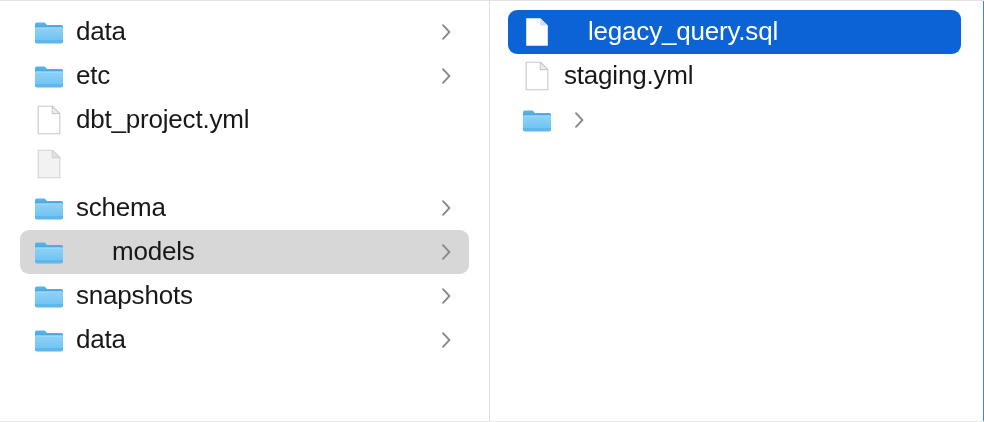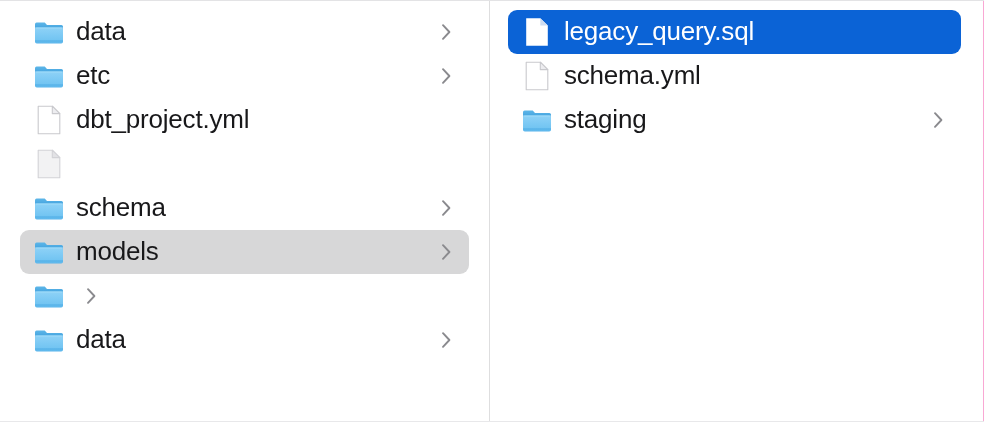--- a/index.html
+++ b/index.html
@@ -14,21 +14,21 @@
     overflow: hidden;
   }
 
   .browser {
     position: relative;
     width: 984px;
     height: 422px;
     box-sizing: border-box;
     border-top: 1px solid #e3e3e5;
     border-bottom: 1px solid #e8e8ea;
-    background: #f9a8d4;
+    background: #3b82f6;
     display: flex;
     flex-direction: row;
   }
 
   
   .column {
     position: relative;
     box-sizing: border-box;
     height: 100%;
     padding-top: 9px;
@@ -59,23 +59,25 @@
     display: flex;
     align-items: center;
     height: 44px;
     border-radius: 9px;
     padding: 0 10px 0 12px;
     box-sizing: border-box;
     user-select: none;
   }
   .row.gray {
     background: #d7d7d8;
+    gap: 36px;
   }
   .row.blue {
     background: #0b63d6;
+    gap: 24px;
   }
 
   .icon-wrap {
     width: 34px;
     height: 34px;
     flex: 0 0 34px;
     position: relative;
     margin-right: 10px;
     display: flex;
     align-items: center;
@@ -255,20 +257,21 @@
                   <stop offset="0.80" stop-color="#71c4f2"></stop>
                   <stop offset="1" stop-color="#57b3ea"></stop>
                 </linearGradient>
               </defs>
               <path d="M1 4.2a1.6 1.6 0 0 1 1.6-1.6h8.1l2.3 2.4h14.4a1.6 1.6 0 0 1 1.6 1.6v3.2H1z" fill="url(#fbBack)"></path>
               <rect x="1" y="7.4" width="28" height="16.2" rx="1.8" fill="url(#fbFront)"></rect>
               <rect x="1" y="7.4" width="28" height="1.1" fill="#a9e0fb" opacity="0.75"></rect>
               <rect x="1" y="20.2" width="28" height="1.5" fill="#4aa9e3" opacity="0.55"></rect>
             </svg>
           </span>
+          <span class="label">snapshots</span>
           <span class="chevron">
             <svg width="11" height="18" viewBox="0 0 11 18" aria-hidden="true">
               <path d="M2 2.2 8.4 9 2 15.8" fill="none" stroke="#8a8a8e" stroke-width="1.9" stroke-linecap="round" stroke-linejoin="round"></path>
             </svg>
           </span>
         </div>
         <div class="row">
           <span class="icon-wrap">
             <svg width="30" height="25" viewBox="0 0 30 25" aria-hidden="true">
               <defs>
@@ -309,21 +312,21 @@
           <span class="label">legacy_query.sql</span>
           <span class="chevron hidden"></span>
         </div>
         <div class="row">
           <span class="icon-wrap">
             <svg width="24" height="30" viewBox="0 0 24 30" aria-hidden="true">
               <path d="M1.2 1.2h14.1L22.8 8.6V28.8H1.2z" fill="#ffffff" stroke="#c9c9cd" stroke-width="1.1" stroke-linejoin="round"></path>
               <path d="M15.3 1.2 22.8 8.6h-7.5z" fill="#ededf0" stroke="#c9c9cd" stroke-width="1.1" stroke-linejoin="round"></path>
             </svg>
           </span>
-          <span class="label">schema.yml</span>
+          <span class="label">staging.yml</span>
           <span class="chevron hidden"></span>
         </div>
         <div class="row">
           <span class="icon-wrap">
             <svg width="30" height="25" viewBox="0 0 30 25" aria-hidden="true">
               <defs>
                 <linearGradient id="fbBack" x1="0" y1="0" x2="0" y2="1">
                   <stop offset="0" stop-color="#5db6e8"></stop>
                   <stop offset="1" stop-color="#3f9fdd"></stop>
                 </linearGradient>
@@ -332,21 +335,20 @@
                   <stop offset="0.80" stop-color="#71c4f2"></stop>
                   <stop offset="1" stop-color="#57b3ea"></stop>
                 </linearGradient>
               </defs>
               <path d="M1 4.2a1.6 1.6 0 0 1 1.6-1.6h8.1l2.3 2.4h14.4a1.6 1.6 0 0 1 1.6 1.6v3.2H1z" fill="url(#fbBack)"></path>
               <rect x="1" y="7.4" width="28" height="16.2" rx="1.8" fill="url(#fbFront)"></rect>
               <rect x="1" y="7.4" width="28" height="1.1" fill="#a9e0fb" opacity="0.75"></rect>
               <rect x="1" y="20.2" width="28" height="1.5" fill="#4aa9e3" opacity="0.55"></rect>
             </svg>
           </span>
-          <span class="label">staging</span>
           <span class="chevron">
             <svg width="11" height="18" viewBox="0 0 11 18" aria-hidden="true">
               <path d="M2 2.2 8.4 9 2 15.8" fill="none" stroke="#8a8a8e" stroke-width="1.9" stroke-linecap="round" stroke-linejoin="round"></path>
             </svg>
           </span>
         </div>
       </div>
   </div>
 </div>
 

